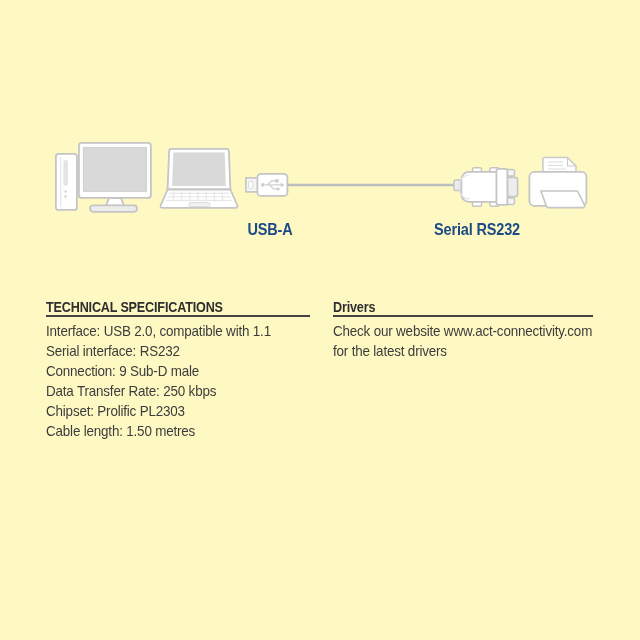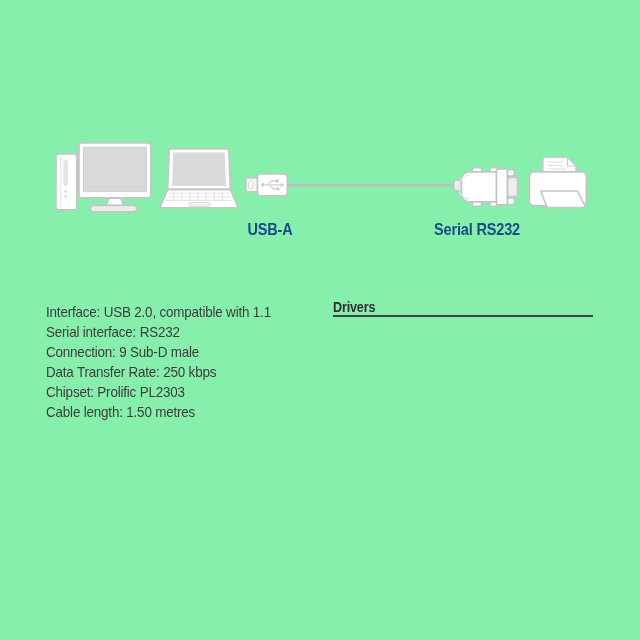--- a/index.html
+++ b/index.html
@@ -1,18 +1,18 @@
 <!DOCTYPE html>
 <html><head>
 <meta charset="utf-8">
 <style>
   * { margin:0; padding:0; box-sizing:border-box; }
   html,body { background:#ffffff; }
   .canvas {
-    position:relative; width:640px; height:640px; background:#86efac;
+    position:relative; width:640px; height:640px; background:#fef9c3;
     font-family:"Liberation Sans", sans-serif; overflow:hidden;
   }
   .diagram-svg { position:absolute; left:40px; top:130px; }
   .conn-label {
     position:absolute; top:220px; font-size:16.5px; font-weight:bold;
     color:#1c4a87; text-align:center; letter-spacing:-0.2px;
     transform:scaleX(0.88);
   }
   .usb-label    { left:230px; width:80px; }
   .serial-label { left:407px; width:140px; }
@@ -95,29 +95,36 @@
       <path d="M508,32 H523 M508,35.5 H523 M508,39 H526 M508,42.5 H526" stroke="#dedede" stroke-width="1.1" fill="none"></path>
       <rect x="489.4" y="41.9" width="57" height="34" rx="5" stroke-width="1.8"></rect>
       <path d="M500.9,61 H537.4 L544.6,75.2 a1.8,1.8 0 0 1 -1.7,2.4 H508.6 a2.4,2.4 0 0 1 -2.3,-1.7 Z" fill="#ffffff" stroke-width="1.6" stroke-linejoin="round"></path>
     </g>
   </svg>
 
   <div class="conn-label usb-label">USB-A</div>
   <div class="conn-label serial-label">Serial RS232</div>
 
   <div class="col col-left">
+    <div class="heading-wrap">
+      <div class="sec-heading">TECHNICAL SPECIFICATIONS</div>
+    </div>
     <div class="sec-body">
       <div class="sec-line">Interface: USB 2.0, compatible with 1.1</div>
       <div class="sec-line">Serial interface: RS232</div>
       <div class="sec-line">Connection: 9 Sub-D male</div>
       <div class="sec-line">Data Transfer Rate: 250 kbps</div>
       <div class="sec-line">Chipset: Prolific PL2303</div>
       <div class="sec-line">Cable length: 1.50 metres</div>
     </div>
   </div>
 
   <div class="col col-right">
     <div class="heading-wrap">
       <div class="sec-heading">Drivers</div>
     </div>
+    <div class="sec-body">
+      <div class="sec-line">Check our website www.act-connectivity.com</div>
+      <div class="sec-line">for the latest drivers</div>
+    </div>
   </div>
 
 </div>
 
 </body></html>

